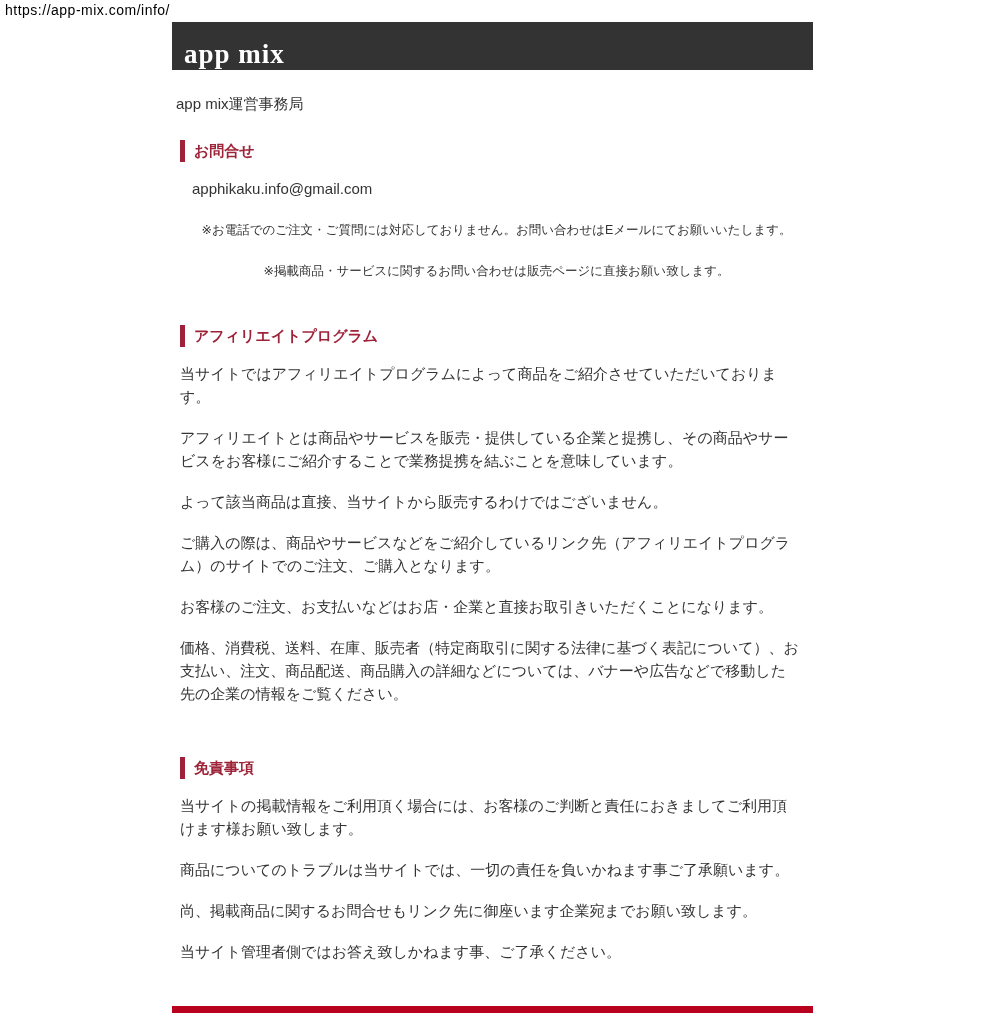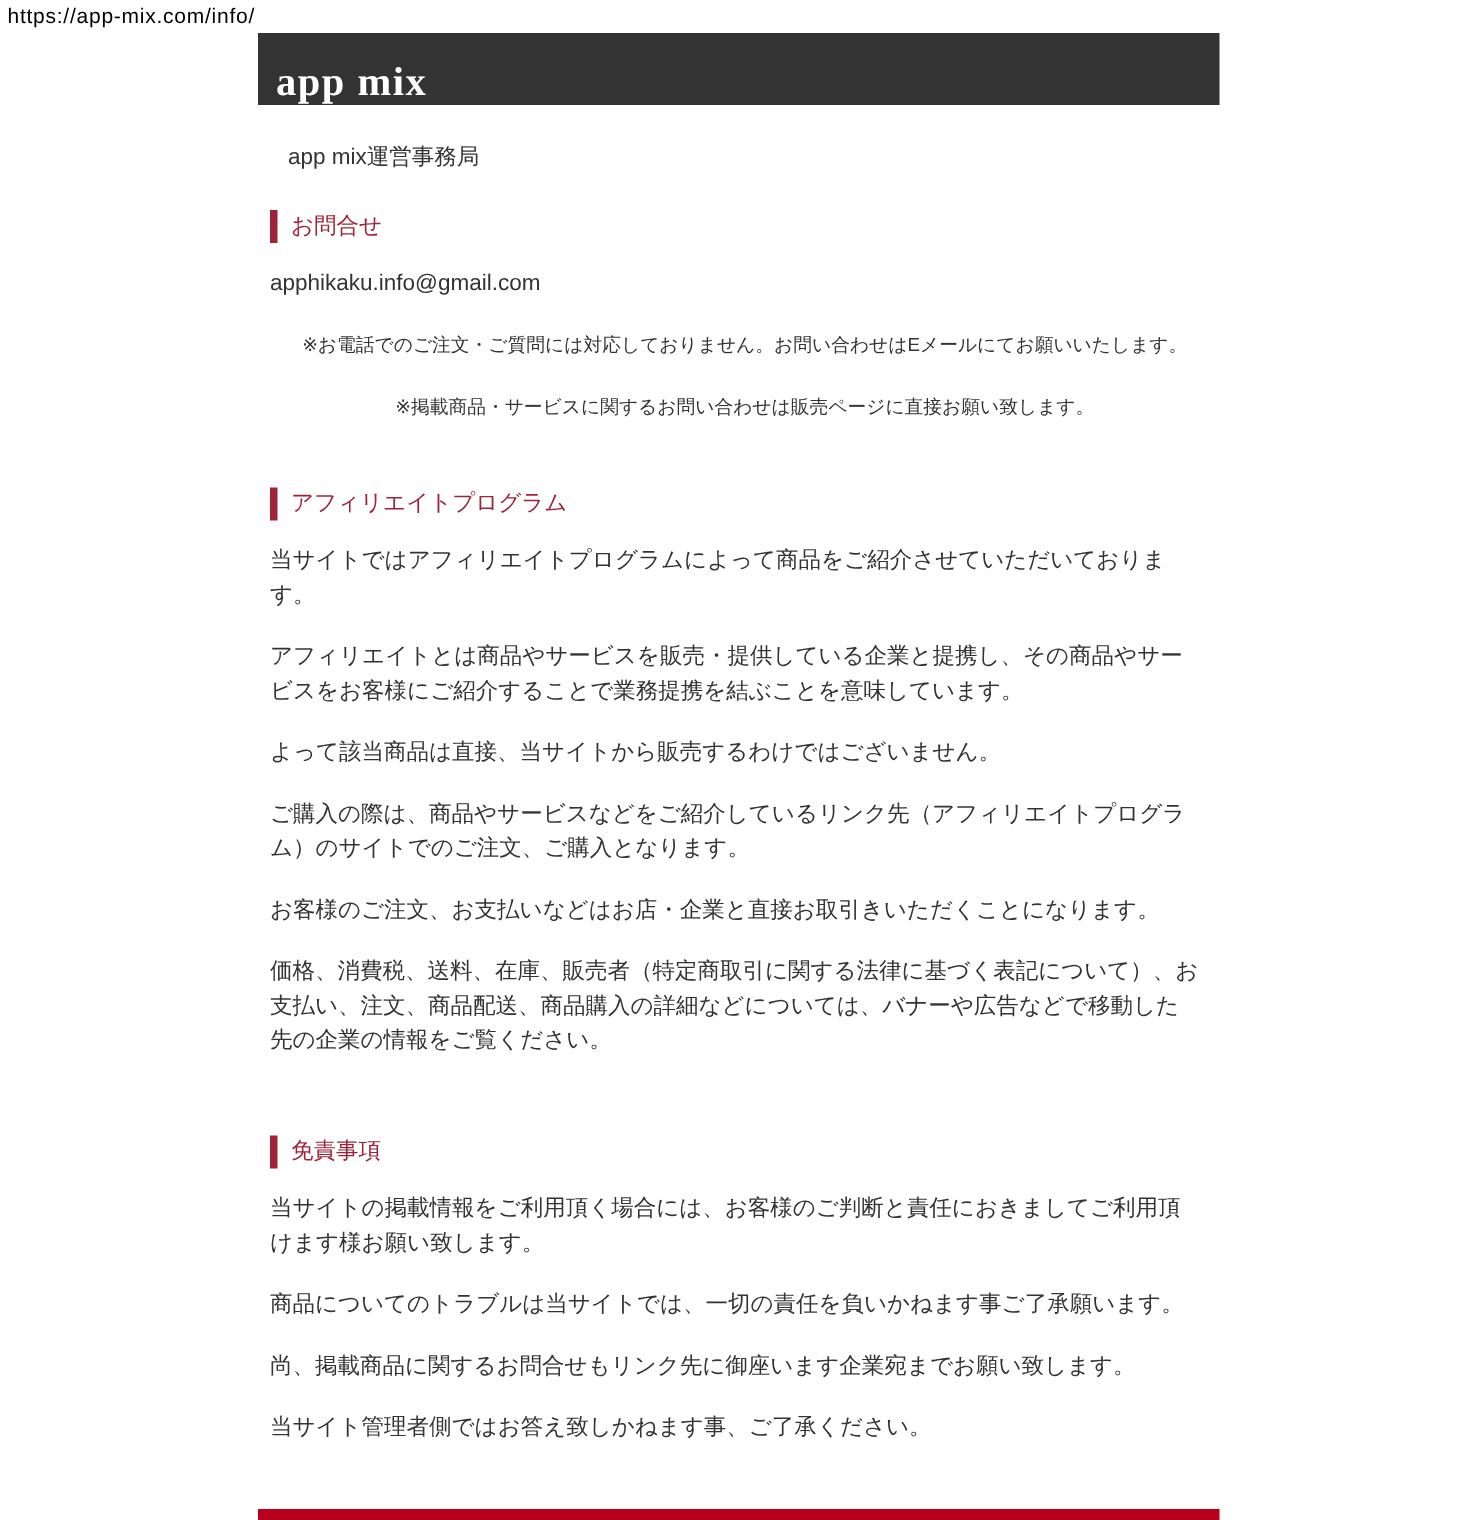--- a/index.html
+++ b/index.html
@@ -36,36 +36,36 @@
   }
   .site-title {
     font-family: "Liberation Serif", "DejaVu Serif", serif;
     font-size: 27px;
     font-weight: bold;
     color: #ffffff;
     margin: 0;
     letter-spacing: 1px;
   }
   .org-name {
-    margin: 25px 0 0 20px;
+    margin: 25px 0 0 4px;
     font-size: 15px;
   }
   .section-title {
     border-left: 5px solid #9e2339;
     padding: 2px 0 2px 9px;
     margin: 26px 0 0 8px;
     color: #9e2339;
     font-size: 15px;
-    font-weight: normal;
+    font-weight: bold;
     line-height: 18px;
   }
   .section-title.big-gap { margin-top: 46px; }
   .section-title.huge-gap { margin-top: 52px; }
   .contact-email {
-    margin: 18px 0 0 8px;
+    margin: 18px 0 0 20px;
     font-size: 15px;
   }
   .note {
     margin: 26px 0 0 8px;
     font-size: 12.5px;
     line-height: 15px;
     text-align: center;
   }
   .para {
     margin: 18px 0 0 8px;

